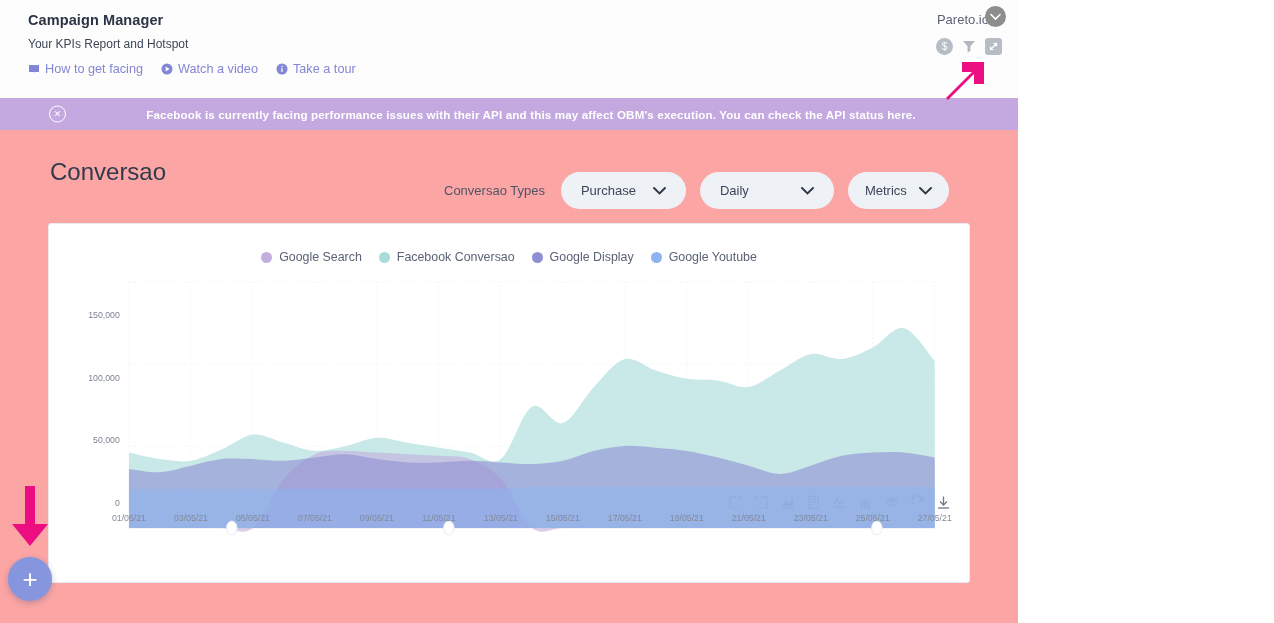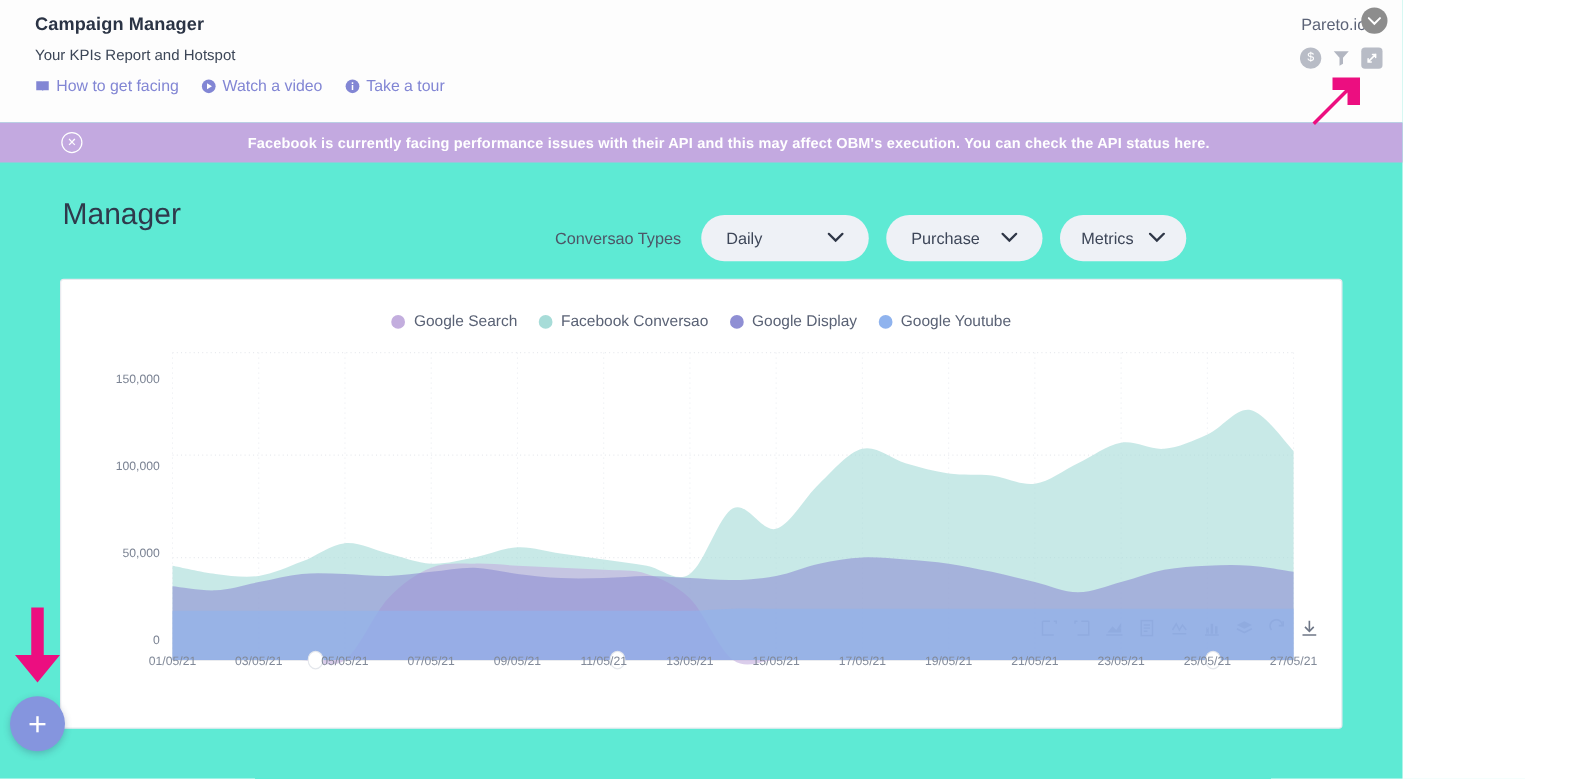--- a/index.html
+++ b/index.html
@@ -2,21 +2,21 @@
 <html><head>
 <meta charset="utf-8">
 <style>
   * { box-sizing: border-box; margin: 0; padding: 0; }
   html, body {
     width: 1274px; height: 623px;
     font-family: "Liberation Sans", sans-serif;
     background: #ffffff;
     overflow: hidden;
   }
-  #app { position: relative; width: 1122px; height: 623px; background:#5eead4; }
+  #app { position: relative; width: 1018px; height: 623px; background:#fca5a5; }
 
   
   .header {
     position: relative;
     height: 98px;
     background: #fdfdfd;
     padding: 12px 18px 0 28px;
   }
   .app-title {
     font-size: 14.5px; font-weight: bold; color: #2b3445;
@@ -216,37 +216,37 @@
   <div class="banner-chev">
     <svg width="11" height="8" viewBox="0 0 11 8">
         <path d="M1 1.5L5.5 6 10 1.5" stroke="#fff" stroke-width="1.6" fill="none" stroke-linecap="round"></path>
       </svg>
   </div>
 
   <div class="content">
 
     <div class="overview-row">
       <div class="ov-left">
-        <div class="ov-title">Manager</div>
+        <div class="ov-title">Conversao</div>
       </div>
 
       <div class="filters">
         <div class="filter-label">Conversao Types</div>
 
-        <div class="pill pill-daily">
-          <span>Daily</span>
+        <div class="pill pill-purchase">
+          <span>Purchase</span>
           <span class="chev">
             <svg width="13" height="8" viewBox="0 0 13 8">
                 <path d="M1 1L6.5 6.5 12 1" stroke="#2f3747" stroke-width="1.9" fill="none" stroke-linecap="round"></path>
               </svg>
           </span>
         </div>
 
-        <div class="pill pill-purchase">
-          <span>Purchase</span>
+        <div class="pill pill-daily">
+          <span>Daily</span>
           <span class="chev">
             <svg width="13" height="8" viewBox="0 0 13 8">
                 <path d="M1 1L6.5 6.5 12 1" stroke="#2f3747" stroke-width="1.9" fill="none" stroke-linecap="round"></path>
               </svg>
           </span>
         </div>
 
         <div class="pill pill-metrics">
           <span>Metrics</span>
           <span class="chev">

